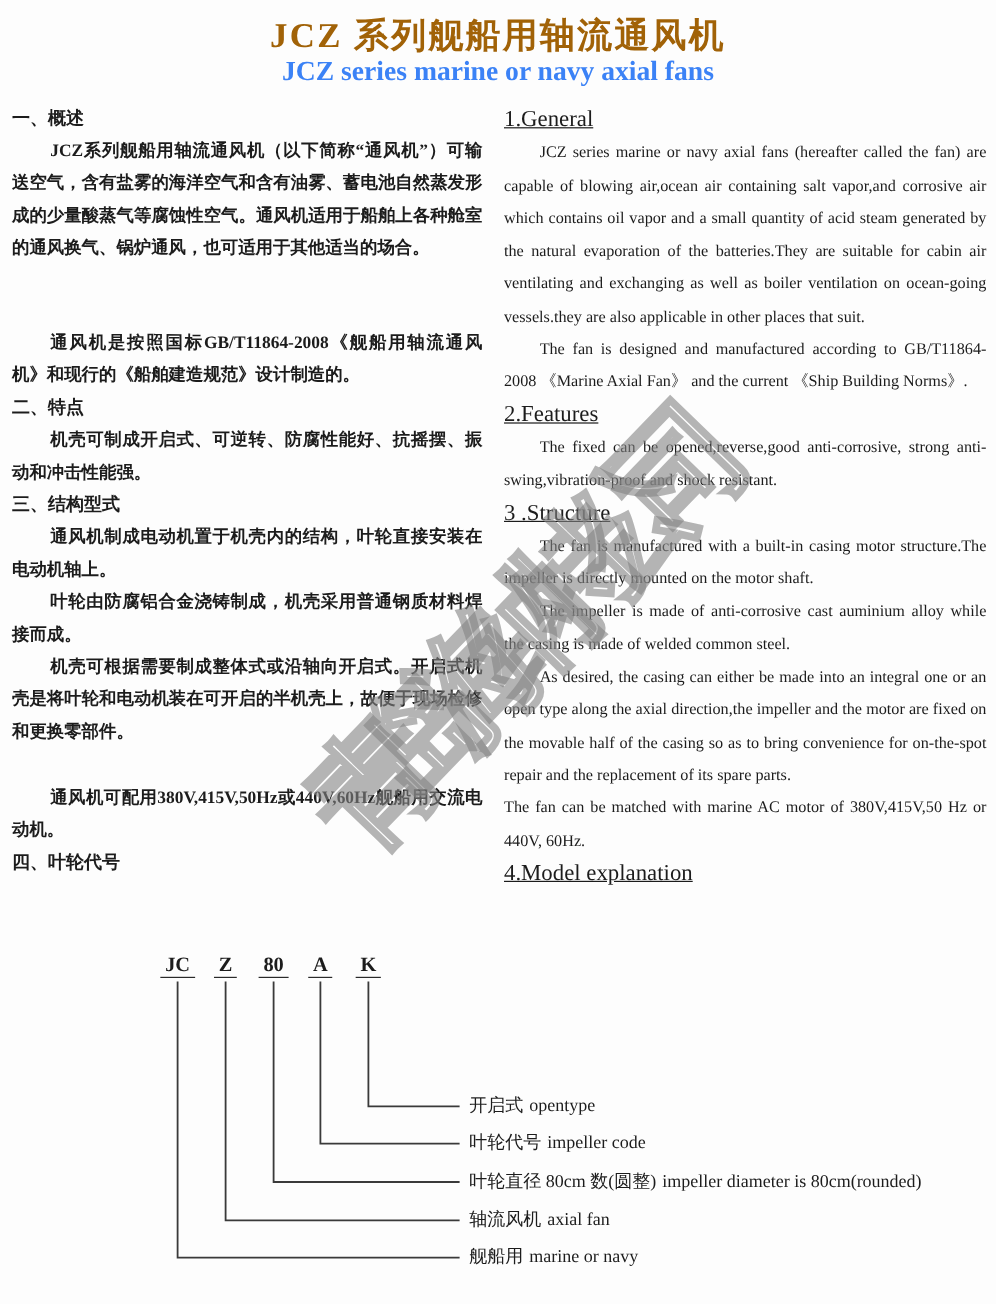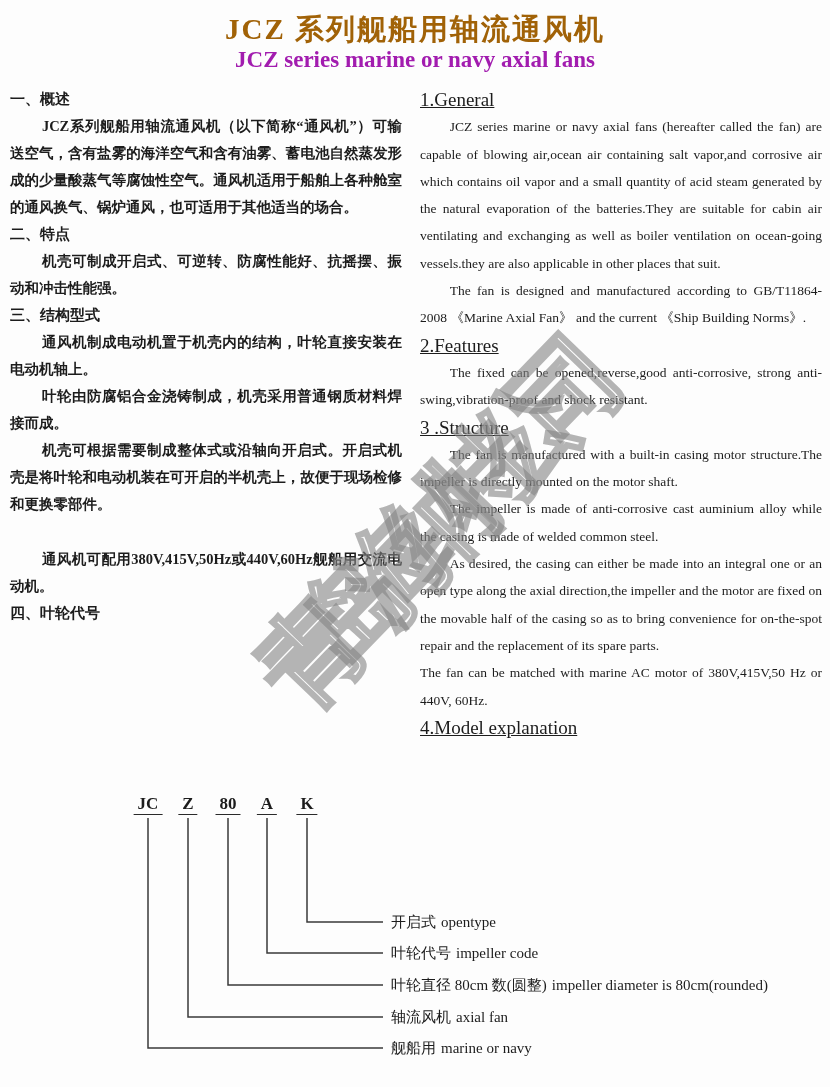--- a/index.html
+++ b/index.html
@@ -7,21 +7,21 @@
     position:relative;width:830px;height:1087px;background:#fdfdfd;
     font-family:"Liberation Serif","DejaVu Serif",serif;color:#1c1c1c;
     overflow:hidden;
   }
   .title-zh{
     position:absolute;top:10px;left:0;width:100%;text-align:center;
     font-size:29px;font-weight:700;color:#a16207;letter-spacing:2px;
   }
   .title-en{
     position:absolute;top:47px;left:0;width:100%;text-align:center;
-    font-size:23px;font-weight:700;color:#a21caf;
+    font-size:23px;font-weight:700;color:#3b82f6;
   }
   .col{position:absolute;top:86px;text-align:justify;}
   .col p,.col h3{margin:0;padding:0;}
   .col-left{
     left:10px;width:392px;font-size:14.5px;line-height:27px;font-weight:700;
   }
   .col-left h3{font-size:15px;font-weight:700;}
   .col-right{
     left:420px;width:402px;font-size:13.5px;line-height:27.3px;font-weight:400;
   }
@@ -59,20 +59,21 @@
 <body>
 
 <div class="page">
 
   <div class="title-zh">JCZ 系列舰船用轴流通风机</div>
   <div class="title-en">JCZ series marine or navy axial fans</div>
 
   <div class="col col-left">
     <h3>一、概述</h3>
     <p class="indent">JCZ系列舰船用轴流通风机（以下简称“通风机”）可输送空气，含有盐雾的海洋空气和含有油雾、蓄电池自然蒸发形成的少量酸蒸气等腐蚀性空气。通风机适用于船舶上各种舱室的通风换气、锅炉通风，也可适用于其他适当的场合。</p>
+    <p class="indent gap-lg">通风机是按照国标GB/T11864-2008《舰船用轴流通风机》和现行的《船舶建造规范》设计制造的。</p>
     <h3>二、特点</h3>
     <p class="indent">机壳可制成开启式、可逆转、防腐性能好、抗摇摆、振动和冲击性能强。</p>
     <h3>三、结构型式</h3>
     <p class="indent">通风机制成电动机置于机壳内的结构，叶轮直接安装在电动机轴上。</p>
     <p class="indent">叶轮由防腐铝合金浇铸制成，机壳采用普通钢质材料焊接而成。</p>
     <p class="indent">机壳可根据需要制成整体式或沿轴向开启式。开启式机壳是将叶轮和电动机装在可开启的半机壳上，故便于现场检修和更换零部件。</p>
     <p class="indent gap-md">通风机可配用380V,415V,50Hz或440V,60Hz舰船用交流电动机。</p>
     <h3>四、叶轮代号</h3>
   </div>
 

